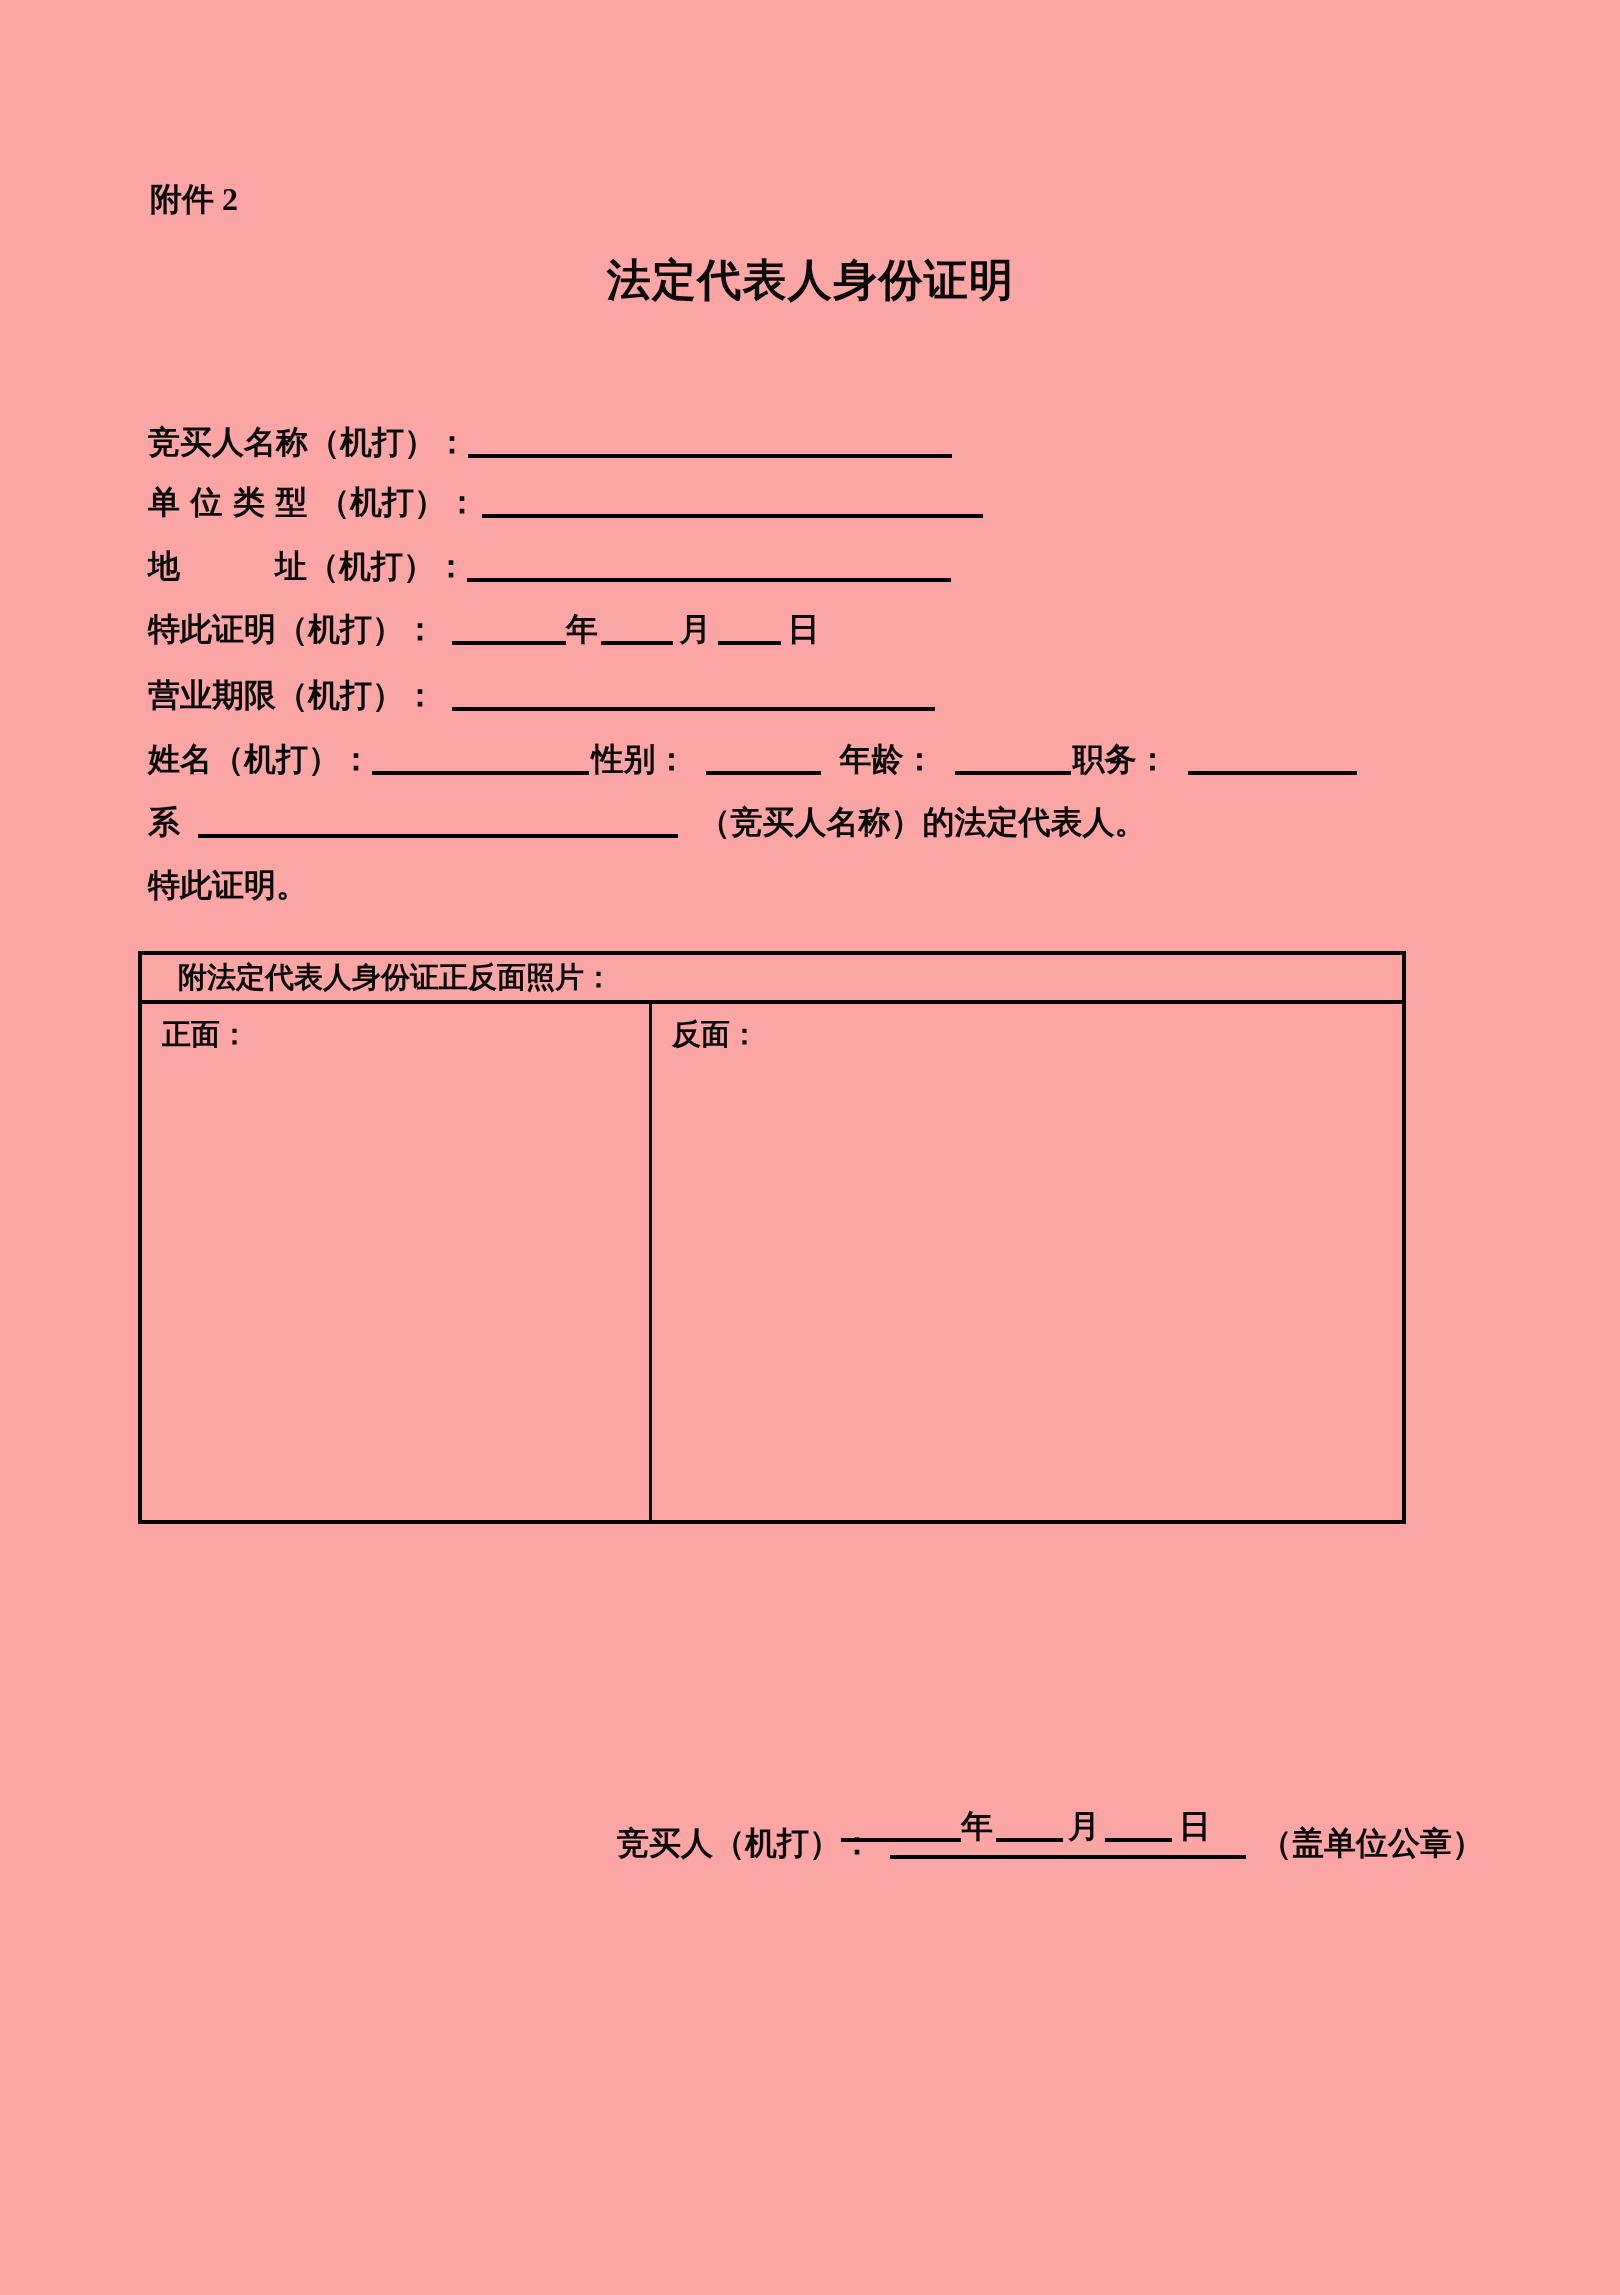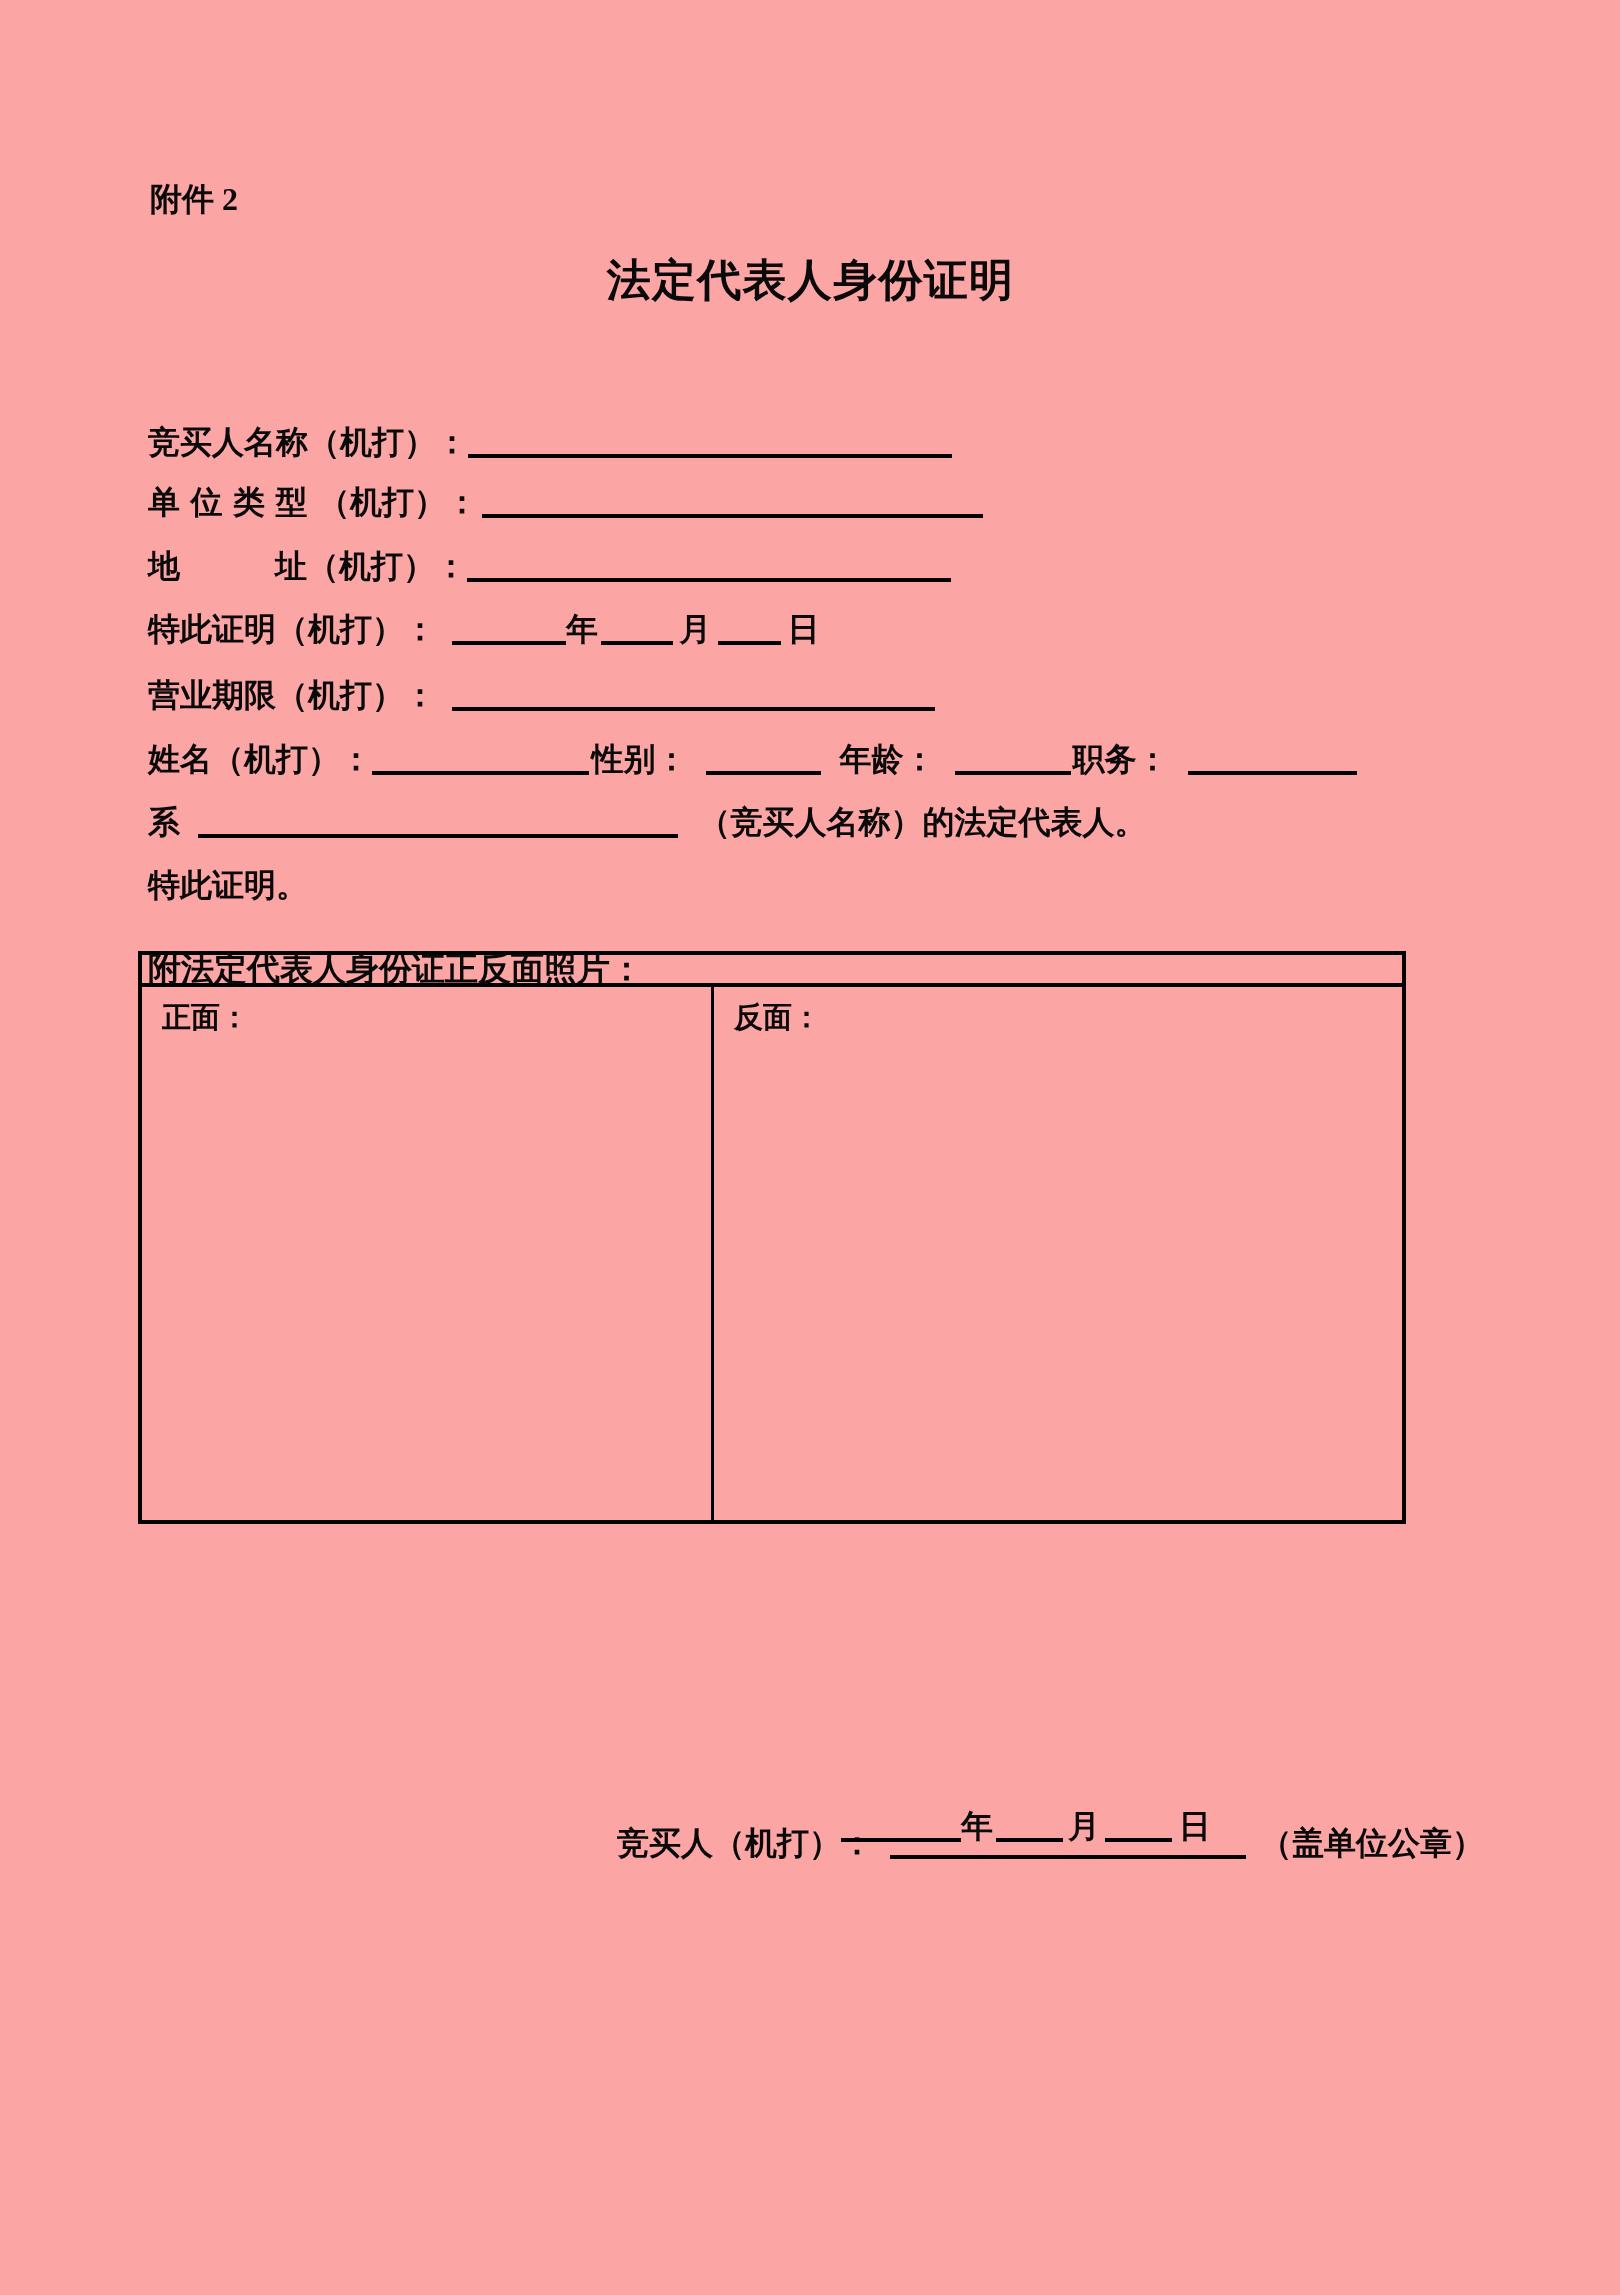--- a/index.html
+++ b/index.html
@@ -79,39 +79,39 @@
   .photo-box {
     left: 138px; top: 951px;
     width: 1268px; height: 573px;
     box-sizing: border-box;
     border: 4px solid #000;
     display: flex;
     flex-direction: column;
   }
   .photo-box-header {
     box-sizing: border-box;
-    height: 32px;
+    height: 49px;
     border-bottom: 4.6px solid #000;
     display: flex;
     align-items: center;
-    padding-left: 6px;
-    font-size: 33px;
+    padding-left: 36px;
+    font-size: 29px;
     white-space: nowrap;
   }
   .photo-box-body {
     flex: 1;
     display: flex;
   }
   .photo-cell {
     box-sizing: border-box;
     padding: 10.5px 0 0 20px;
     font-size: 29px;
   }
   .photo-cell-front {
-    width: 572px;
+    width: 510px;
     border-right: 3.3px solid #000;
   }
   .photo-cell-back { flex: 1; }
 
   
   .f1 {
     left: 617px; top: 1825px;
     font-size: 32px; line-height: 1.15;
     white-space: nowrap;
   }

